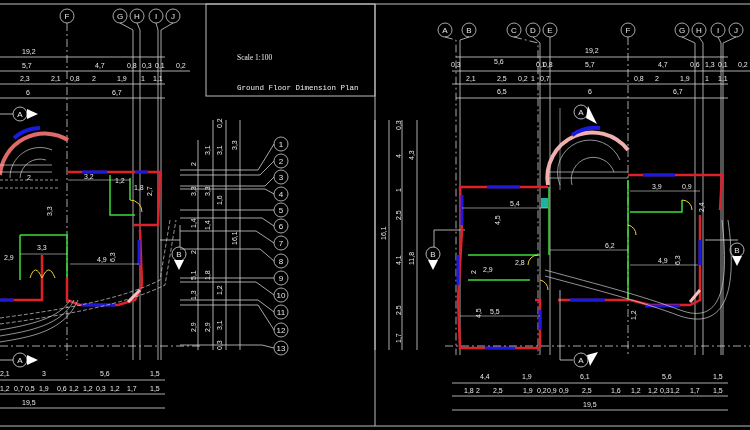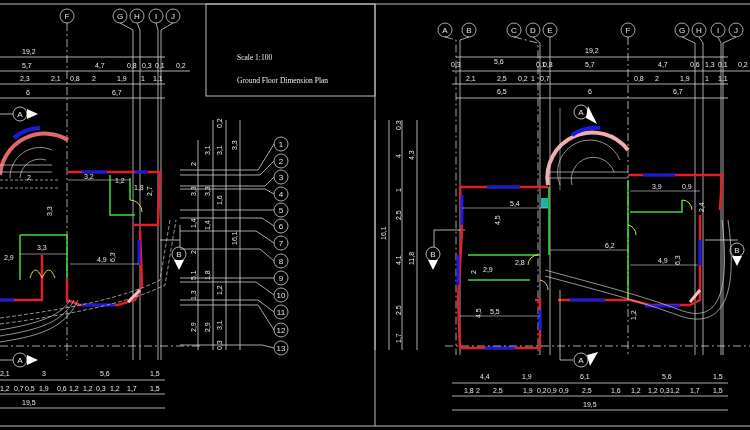--- a/index.html
+++ b/index.html
@@ -464,14 +464,14 @@
       <text class="dimtxt" x="670" y="393">1,2</text>
       <text class="dimtxt" x="690" y="393">1,7</text>
       <text class="dimtxt" x="713" y="393">1,5</text>
       <text class="dimtxt" x="583" y="407">19,5</text>
     </g>
   </g>
 </svg>
 
 <div class="html-layer">
   <div class="lbl" style="left:237px;top:53px;">Scale 1:100</div>
-  <div class="lbl" style="left:237px;top:76px;">Ground Floor Dimension Plan</div>
+  <div class="lbl" style="left:237px;top:84px;font-family:Liberation Mono, monospace;">Ground Floor Dimension Plan</div>
 </div>
 
 </body></html>

